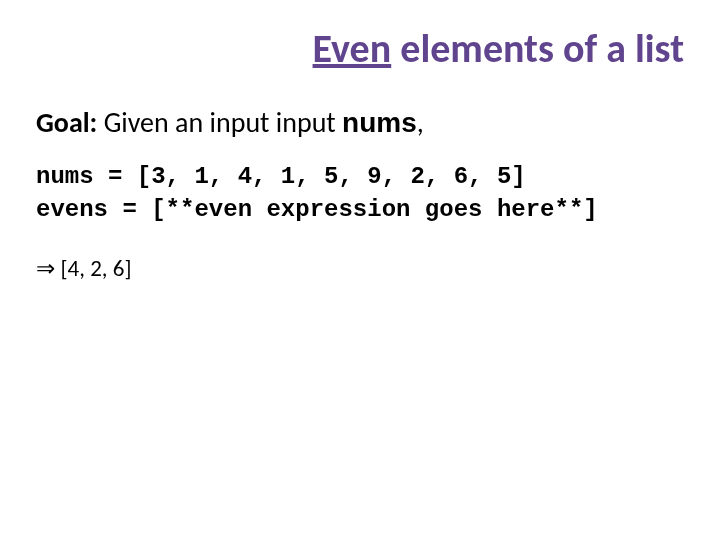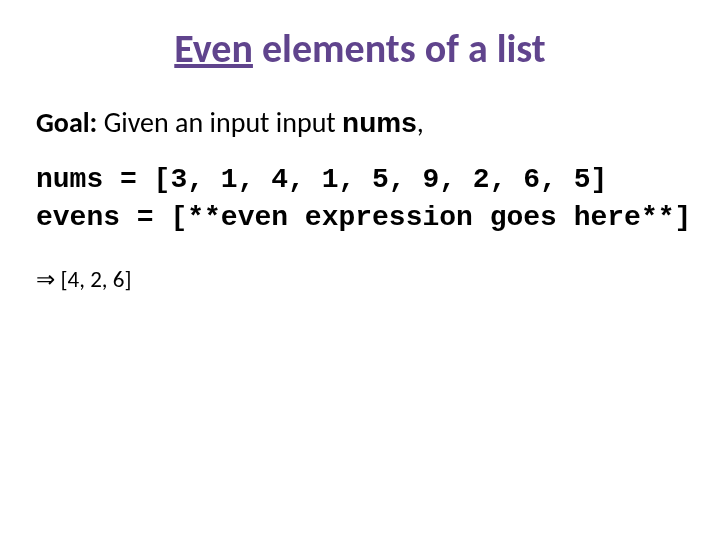--- a/index.html
+++ b/index.html
@@ -6,21 +6,21 @@
   body {
     width: 720px;
     height: 540px;
     background: #ffffff;
     font-family: Calibri, "Segoe UI", Arial, sans-serif;
     color: #000;
     padding: 24px 36px 36px 36px;
     position: relative;
   }
   .title {
-    text-align: center;
+    text-align: right;
     font-size: 40px;
     font-weight: 700;
     color: #60448d;
     margin-bottom: 32px;
   }
   .title .u { text-decoration: underline; }
   .content {
     font-size: 28px;
     color: #000;
     line-height: 1.3;
@@ -28,21 +28,21 @@
   .goal-label {
     font-weight: 700;
   }
   .mono {
     font-family: Liberation Sans, sans-serif;
     font-weight: 700;
   }
   .code-block {
     font-family: "Courier New", Courier, monospace;
     font-weight: 700;
-    font-size: 28px;
+    font-size: 24px;
     margin-top: 20px;
     line-height: 1.35;
     white-space: pre;
   }
   .result {
     margin-top: 28px;
     font-size: 23px;
   }
   .arrow {
     font-family: "Cambria Math", "Segoe UI Symbol", serif;

